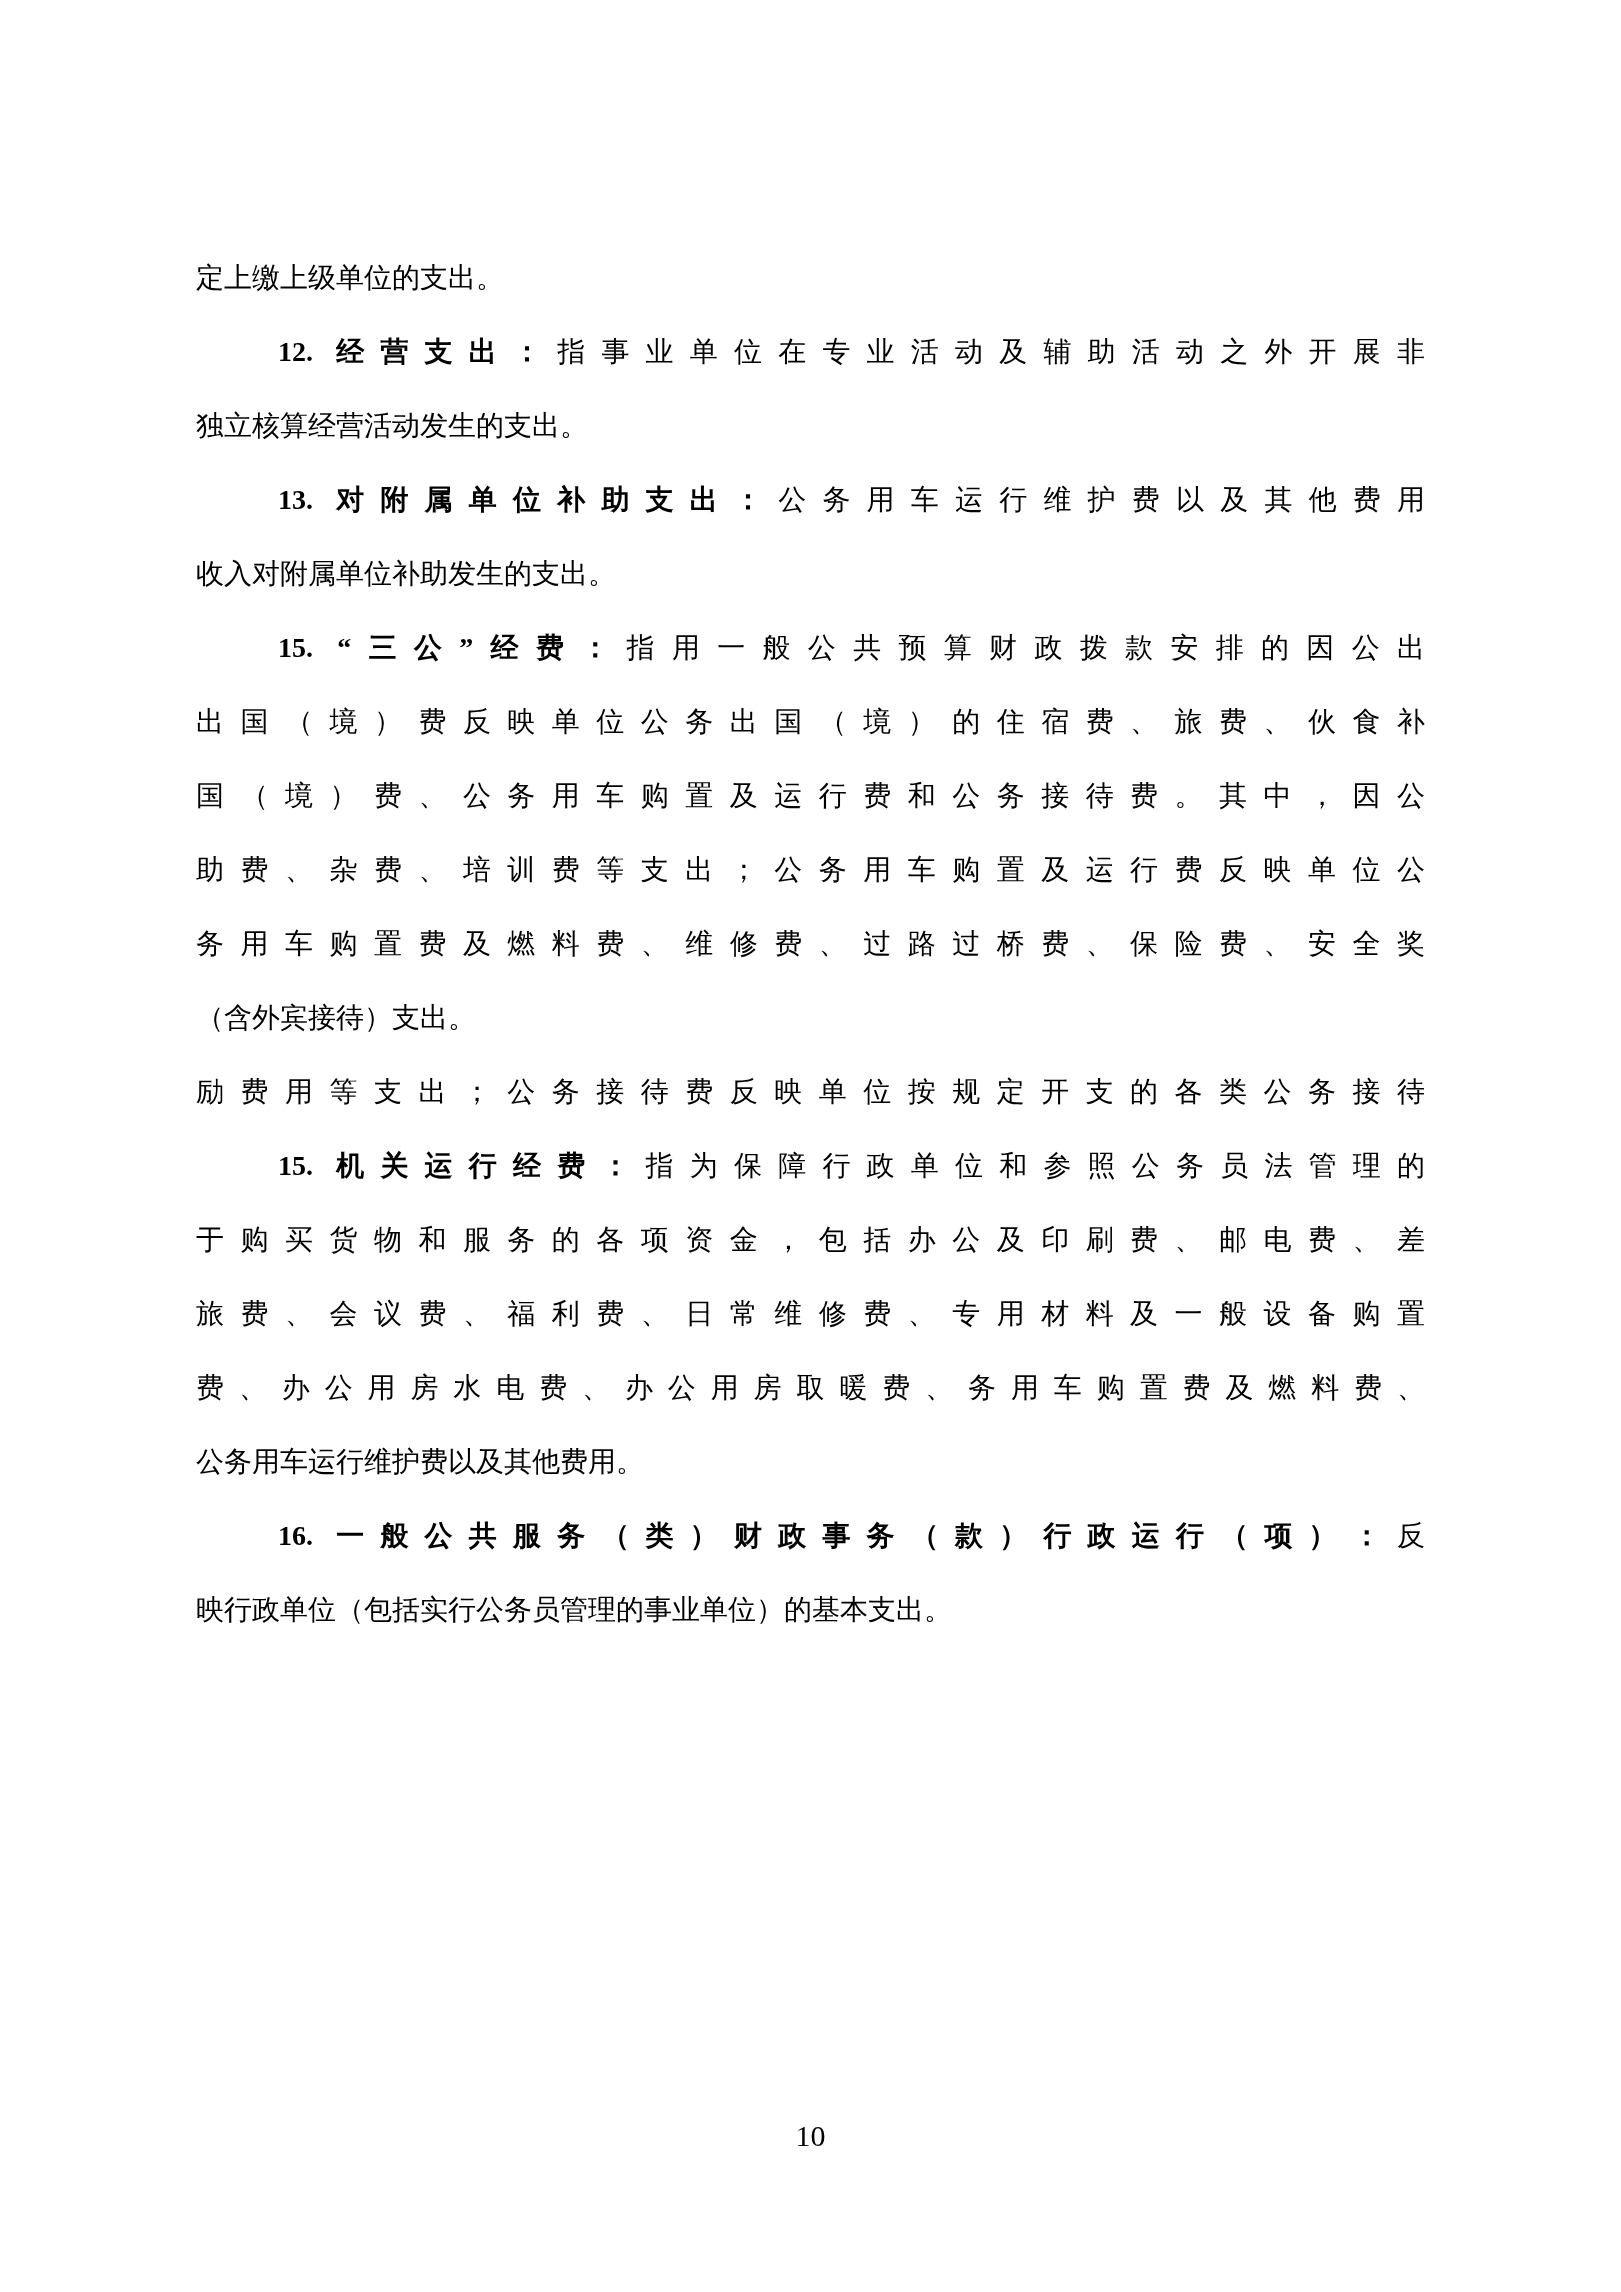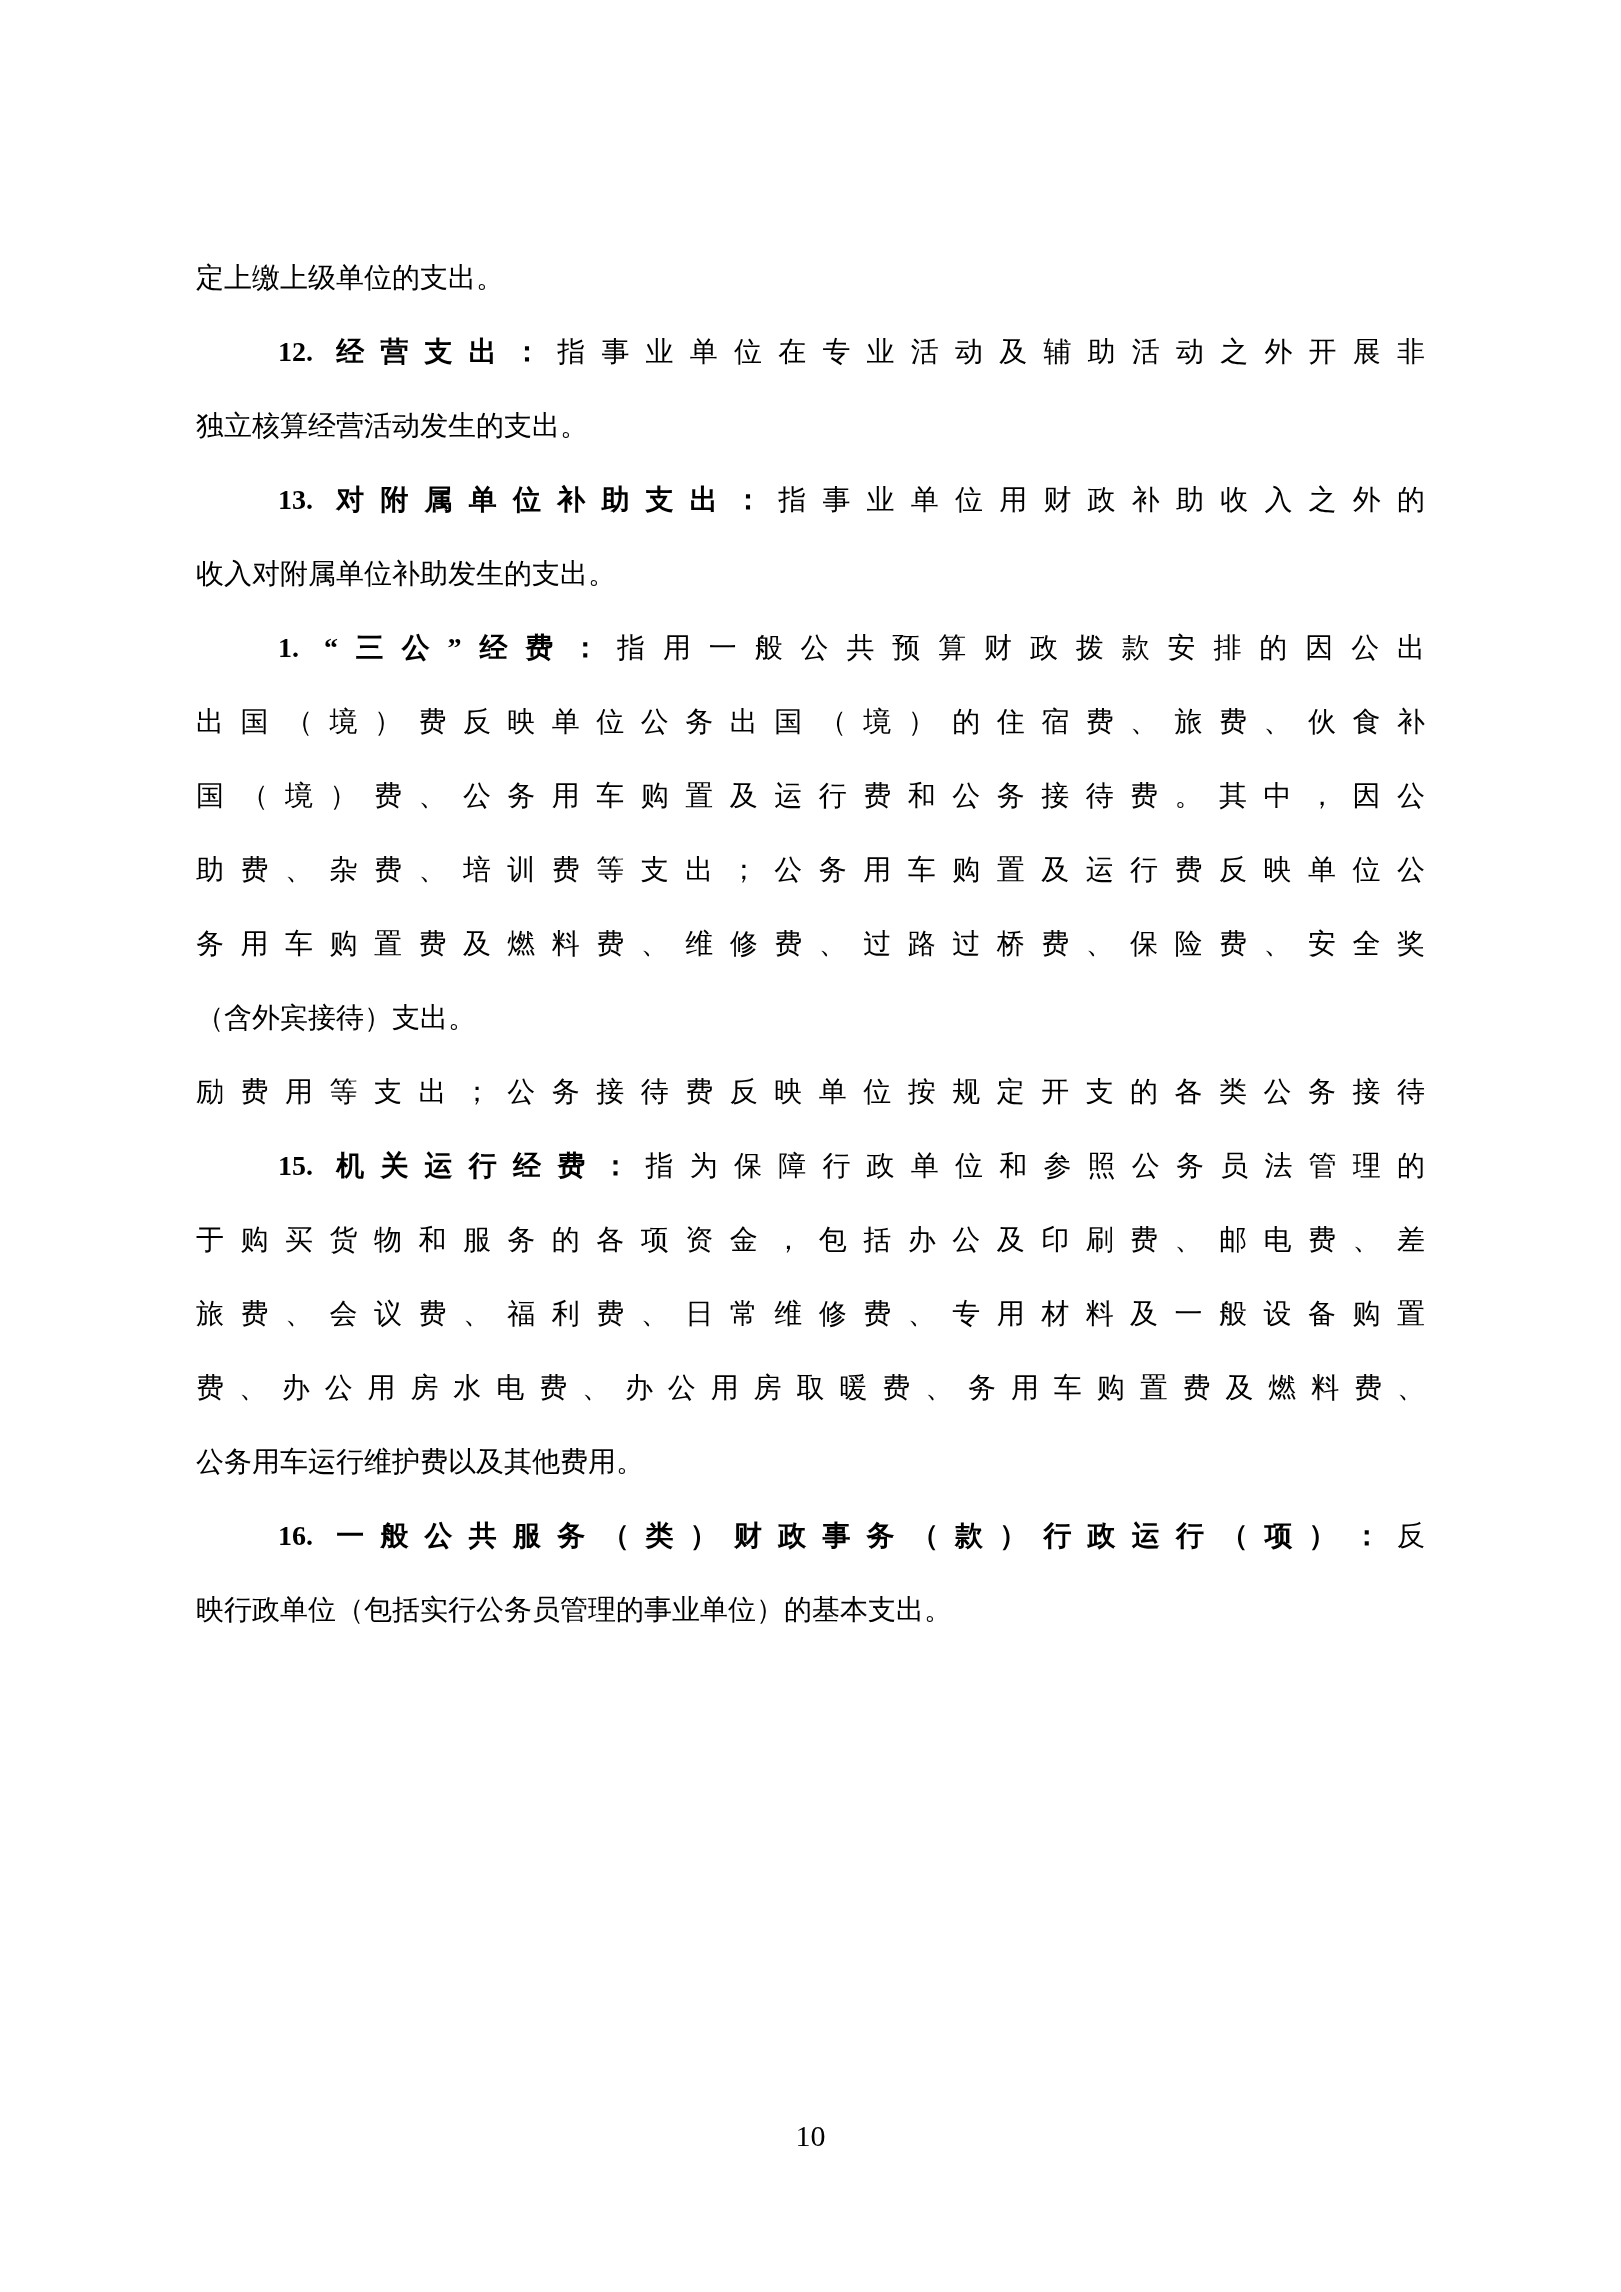--- a/index.html
+++ b/index.html
@@ -59,23 +59,23 @@
   }
 </style>
 </head>
 <body>
 
 <div class="page">
   <div class="text-block">
       <div class="text-line"><span class="text-run">定上缴上级单位的支出。</span></div>
       <div class="text-line justify indent"><span class="bold-run">12. 经营支出：</span><span class="text-run">指事业单位在专业活动及辅助活动之外开展非</span></div>
       <div class="text-line"><span class="text-run">独立核算经营活动发生的支出。</span></div>
-      <div class="text-line justify indent"><span class="bold-run">13. 对附属单位补助支出：</span><span class="text-run">指事业单位用财政补助收入之外的</span></div>
+      <div class="text-line justify indent"><span class="bold-run">13. 对附属单位补助支出：</span><span class="text-run">公务用车运行维护费以及其他费用</span></div>
       <div class="text-line"><span class="text-run">收入对附属单位补助发生的支出。</span></div>
-      <div class="text-line justify indent"><span class="bold-run">1. “三公”经费：</span><span class="text-run">指用一般公共预算财政拨款安排的因公出</span></div>
+      <div class="text-line justify indent"><span class="bold-run">15. “三公”经费：</span><span class="text-run">指用一般公共预算财政拨款安排的因公出</span></div>
       <div class="text-line justify"><span class="text-run">出国（境）费反映单位公务出国（境）的住宿费、旅费、伙食补</span></div>
       <div class="text-line justify"><span class="text-run">国（境）费、公务用车购置及运行费和公务接待费。其中，因公</span></div>
       <div class="text-line justify"><span class="text-run">助费、杂费、培训费等支出；公务用车购置及运行费反映单位公</span></div>
       <div class="text-line justify"><span class="text-run">务用车购置费及燃料费、维修费、过路过桥费、保险费、安全奖</span></div>
       <div class="text-line"><span class="text-run">（含外宾接待）支出。</span></div>
       <div class="text-line justify"><span class="text-run">励费用等支出；公务接待费反映单位按规定开支的各类公务接待</span></div>
       <div class="text-line justify indent"><span class="bold-run">15. 机关运行经费：</span><span class="text-run">指为保障行政单位和参照公务员法管理的</span></div>
       <div class="text-line justify"><span class="text-run">于购买货物和服务的各项资金，包括办公及印刷费、邮电费、差</span></div>
       <div class="text-line justify"><span class="text-run">旅费、会议费、福利费、日常维修费、专用材料及一般设备购置</span></div>
       <div class="text-line justify"><span class="text-run">费、办公用房水电费、办公用房取暖费、务用车购置费及燃料费、</span></div>

